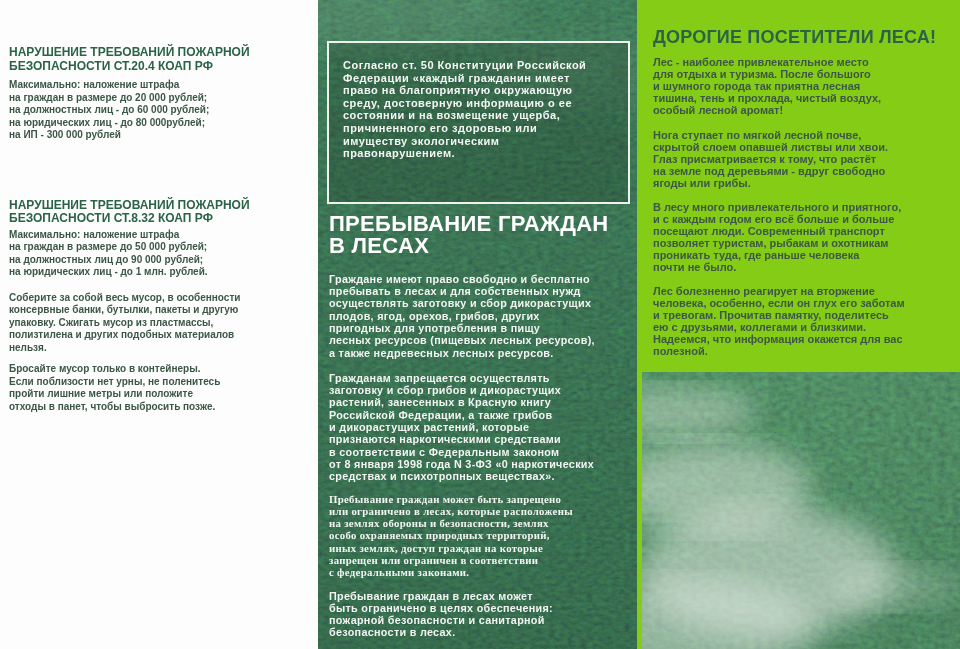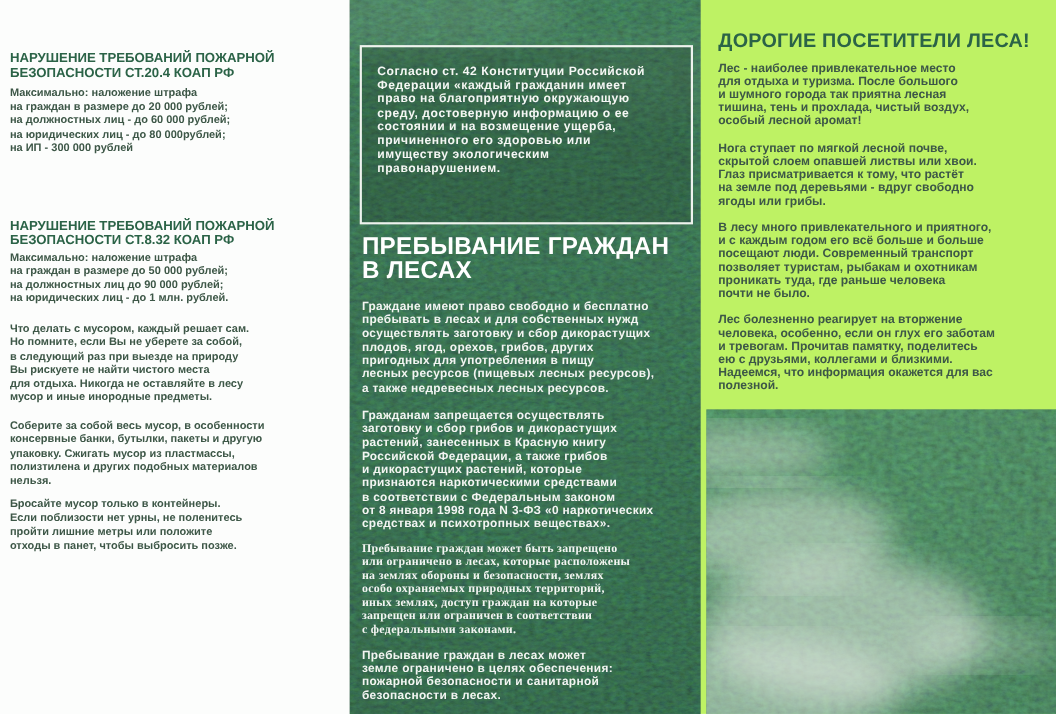--- a/index.html
+++ b/index.html
@@ -29,21 +29,21 @@
   .quote-box { border:2px solid #eef3ee; background:rgba(16,26,18,0.18); width:303px; padding:16px 12px 42px 14px; }
   .quote-text { font-size:11px; line-height:12.6px; letter-spacing:0.5px; font-weight:bold; color:#f5f7f4; white-space:pre-line; }
   .mid-head { margin:9px 0 0 2px; font-size:22px; line-height:22px; letter-spacing:0.3px; font-weight:bold; color:#ffffff; }
   .mid-text { margin-left:2px; font-size:10.8px; line-height:12.3px; letter-spacing:0.3px; font-weight:bold; color:#f3f5f2; white-space:pre-line; }
   .mp1 { margin-top:16px; }
   .mp2 { margin-top:13px; }
   .mp3 { margin-top:10px;font-family:Liberation Serif, serif; }
   .mp4 { margin-top:11px; }
 
   
-  .col-right { left:637px; width:323px; background:#bef264; padding:26px 14px 0 16px; }
+  .col-right { left:637px; width:323px; background:#84cc16; padding:26px 14px 0 16px; }
   .r-head { font-size:18px; line-height:22px; font-weight:bold; color:#2b6347; letter-spacing:0.2px; }
   .rp1 { margin-top:8px; }
   .rp2 { margin-top:13px; }
   .rp3 { margin-top:12px; }
   .rp4 { margin-top:12px; }
   .body-text-r { font-size:11px; line-height:12px; font-weight:bold; color:#3d5747; white-space:pre-line; }
 
   .forest-photo { position:absolute; left:642px; top:372px; width:318px; height:277px; overflow:hidden; }
 </style>
 </head>
@@ -60,26 +60,20 @@
 на юридических лиц - до 80 000рублей;
 на ИП - 300 000 рублей</p>
 
     <h2 class="g-head h2s">НАРУШЕНИЕ ТРЕБОВАНИЙ ПОЖАРНОЙ
 БЕЗОПАСНОСТИ СТ.8.32 КОАП РФ</h2>
     <p class="body-text p2">Максимально: наложение штрафа
 на граждан в размере до 50 000 рублей;
 на должностных лиц до 90 000 рублей;
 на юридических лиц - до 1 млн. рублей.</p>
 
-    <p class="body-text p3">Что делать с мусором, каждый решает сам.
-Но помните, если Вы не уберете за собой,
-в следующий раз при выезде на природу
-Вы рискуете не найти чистого места
-для отдыха. Никогда не оставляйте в лесу
-мусор и иные инородные предметы.</p>
     <p class="body-text p4">Соберите за собой весь мусор, в особенности
 консервные банки, бутылки, пакеты и другую
 упаковку. Сжигать мусор из пластмассы,
 полизтилена и других подобных материалов
 нельзя.</p>
     <p class="body-text p5">Бросайте мусор только в контейнеры.
 Если поблизости нет урны, не поленитесь
 пройти лишние метры или положите
 отходы в панет, чтобы выбросить позже.</p>
   </section>
@@ -107,21 +101,21 @@
       </defs>
       <rect width="319" height="649" fill="url(#mgrad)"></rect>
       <rect width="319" height="649" filter="url(#mtex)"></rect>
       <rect width="319" height="649" filter="url(#mtex2)" opacity="0.5"></rect>
       <ellipse cx="60" cy="14" rx="140" ry="38" fill="#d8e2d6" opacity="0.10" filter="url(#mblur)"></ellipse>
       <ellipse cx="260" cy="70" rx="90" ry="40" fill="#c9d6c6" opacity="0.06" filter="url(#mblur)"></ellipse>
     </svg>
 
     <div class="mid-content">
       <div class="quote-box">
-        <p class="quote-text">Согласно ст. 42 Конституции Российской
+        <p class="quote-text">Согласно ст. 50 Конституции Российской
 Федерации «каждый гражданин имеет
 право на благоприятную окружающую
 среду, достоверную информацию о ее
 состоянии и на возмещение ущерба,
 причиненного его здоровью или
 имуществу экологическим
 правонарушением.</p>
       </div>
       <h1 class="mid-head">ПРЕБЫВАНИЕ ГРАЖДАН В ЛЕСАХ</h1>
       <p class="mid-text mp1">Граждане имеют право свободно и бесплатно
@@ -141,21 +135,21 @@
 от 8 января 1998 года N 3-ФЗ «0 наркотических
 средствах и психотропных веществах».</p>
       <p class="mid-text mp3">Пребывание граждан может быть запрещено
 или ограничено в лесах, которые расположены
 на землях обороны и безопасности, землях
 особо охраняемых природных территорий,
 иных землях, доступ граждан на которые
 запрещен или ограничен в соответствии
 с федеральными законами.</p>
       <p class="mid-text mp4">Пребывание граждан в лесах может
-земле ограничено в целях обеспечения:
+быть ограничено в целях обеспечения:
 пожарной безопасности и санитарной
 безопасности в лесах.</p>
     </div>
   </section>
 
   <section class="col col-right">
     <h1 class="r-head">ДОРОГИЕ ПОСЕТИТЕЛИ ЛЕСА!</h1>
     <p class="body-text-r rp1">Лес - наиболее привлекательное место
 для отдыха и туризма. После большого
 и шумного города так приятна лесная

